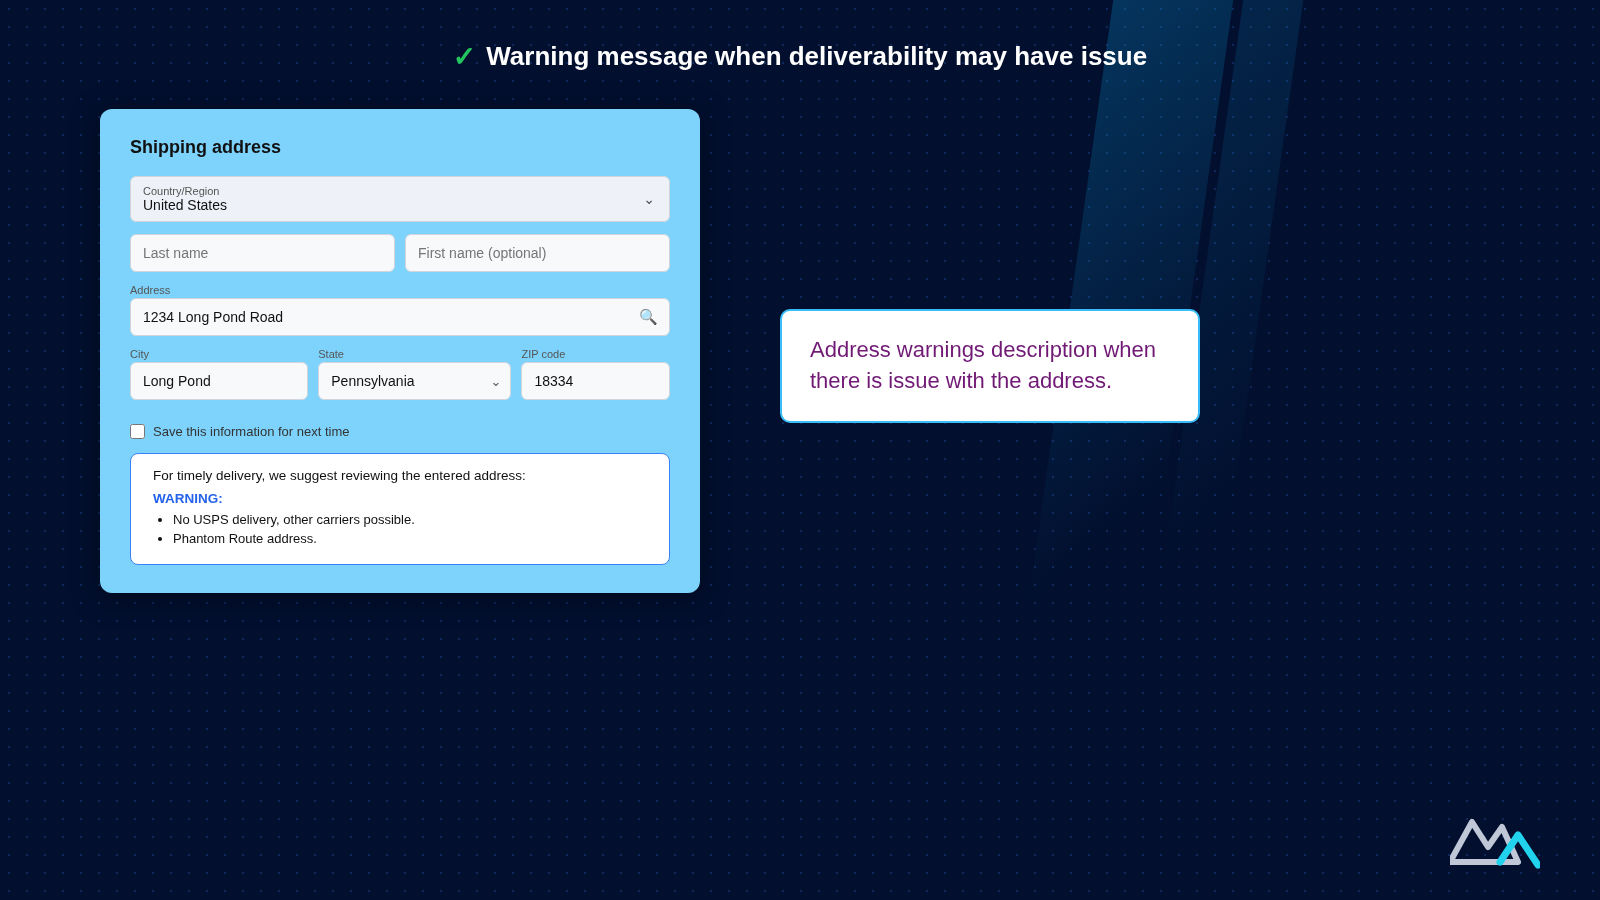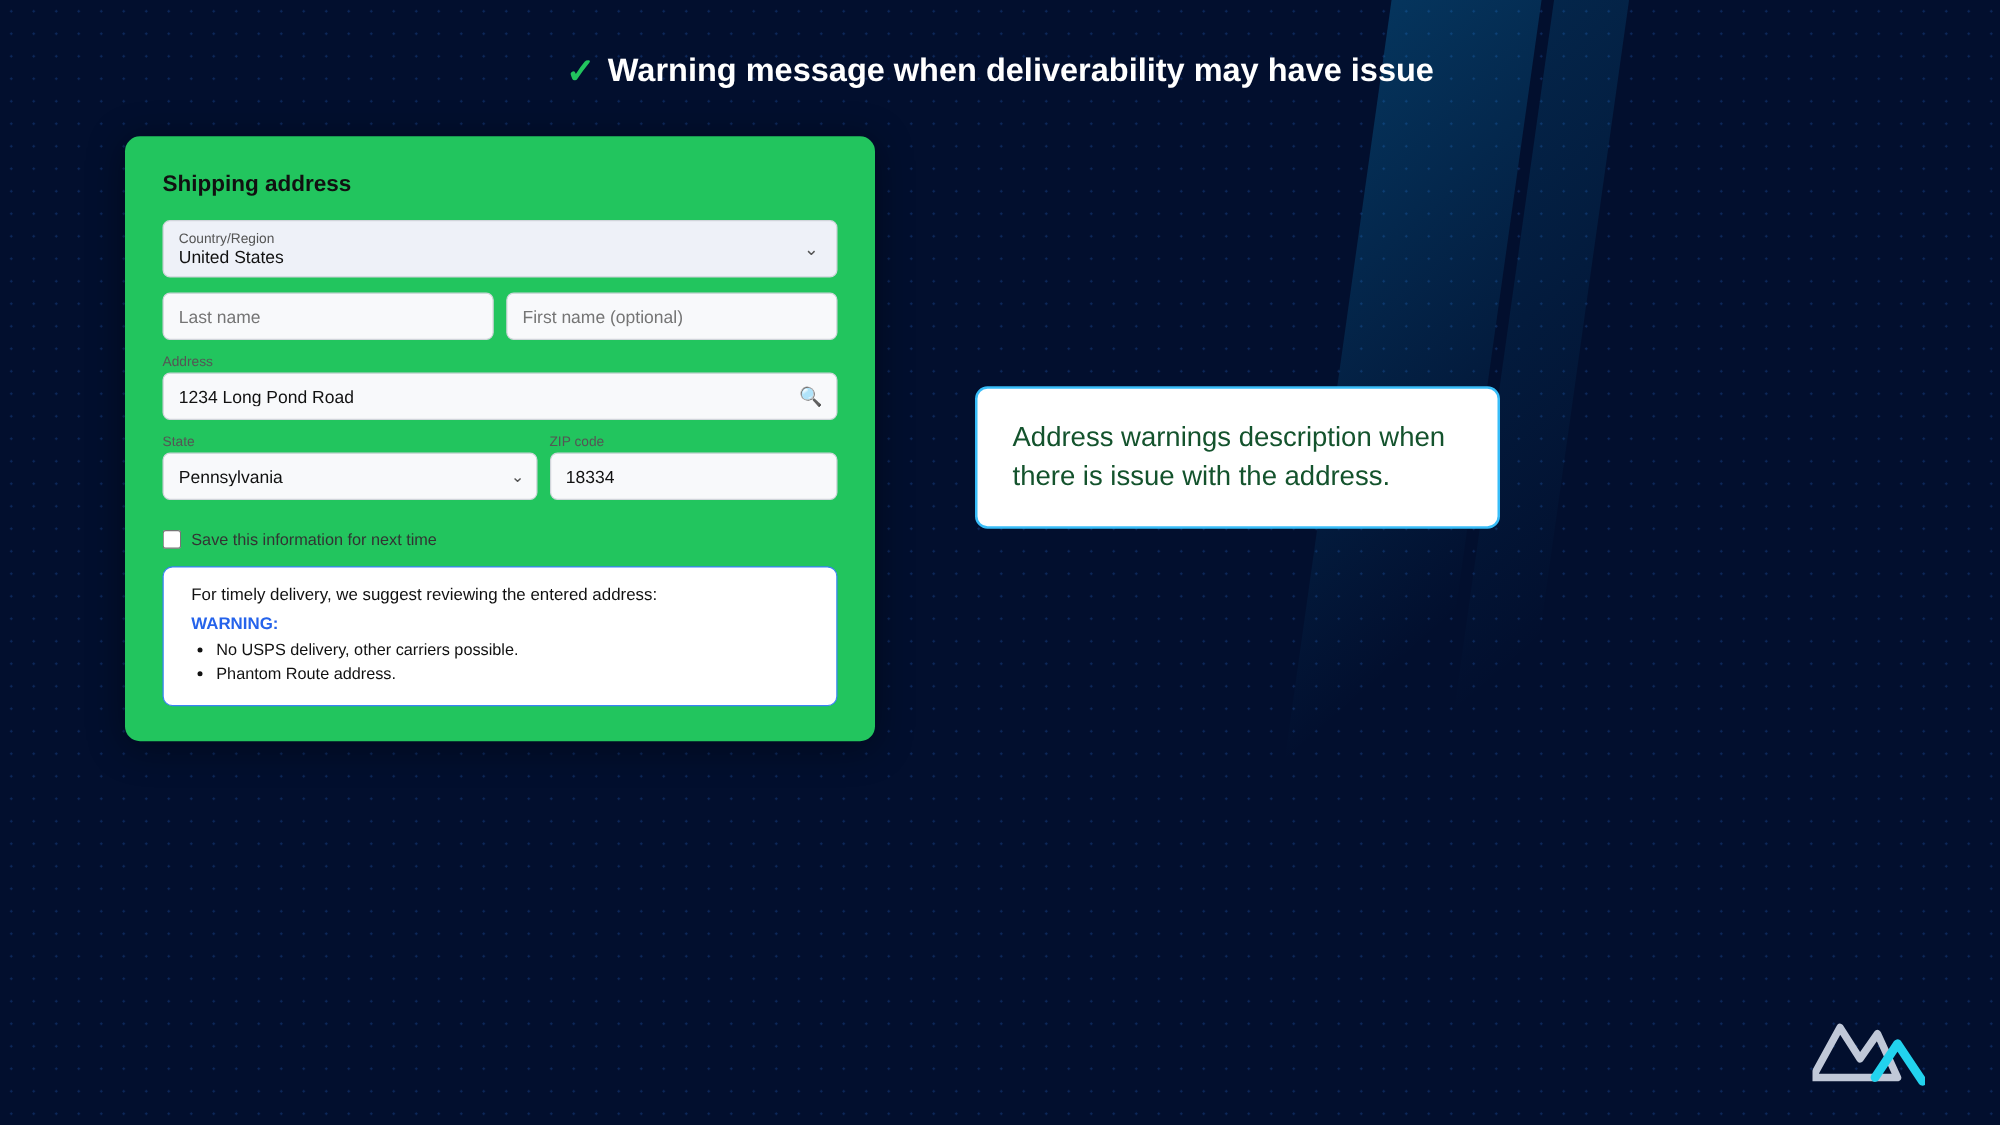--- a/index.html
+++ b/index.html
@@ -60,21 +60,21 @@
 
     .two-col {
       display: flex;
       width: 1400px;
       gap: 0;
       align-items: flex-start;
     }
 
     
     .form-card {
-      background: #22c55e;
+      background: #7dd3fc;
       border-radius: 12px;
       padding: 28px 30px;
       width: 600px;
       min-width: 600px;
       box-shadow: 0 4px 30px rgba(0,0,0,0.4);
     }
 
     .form-title {
       font-size: 18px;
       font-weight: 700;
@@ -247,21 +247,21 @@
     .info-box {
       background: #fff;
       border: 2px solid #38bdf8;
       border-radius: 10px;
       padding: 24px 28px;
       max-width: 420px;
     }
 
     .info-box-text {
       font-size: 22px;
-      color: #14532d;
+      color: #701a75;
       line-height: 1.4;
     }
 
     
     .logo-area {
       position: absolute;
       bottom: 28px;
       right: 60px;
       display: flex;
       align-items: center;
@@ -336,20 +336,24 @@
       <div class="form-group">
         <span class="field-label">Address</span>
         <div class="address-field-wrap">
           <input class="field-input" type="text" value="1234 Long Pond Road" style="">
           <span class="search-icon">🔍</span>
         </div>
       </div>
 
 
       <div class="city-state-zip form-group">
+        <div class="form-group city-group">
+          <span class="field-label">City</span>
+          <input class="field-input" type="text" value="Long Pond" style="">
+        </div>
         <div class="form-group state-group">
           <span class="field-label">State</span>
           <div class="state-field-wrap">
             <input class="field-input" type="text" style="" value="Pennsylvania">
             <span class="state-chevron">⌄</span>
           </div>
         </div>
         <div class="form-group zip-group">
           <span class="field-label">ZIP code</span>
           <input class="field-input" type="text" value="18334" style="">

